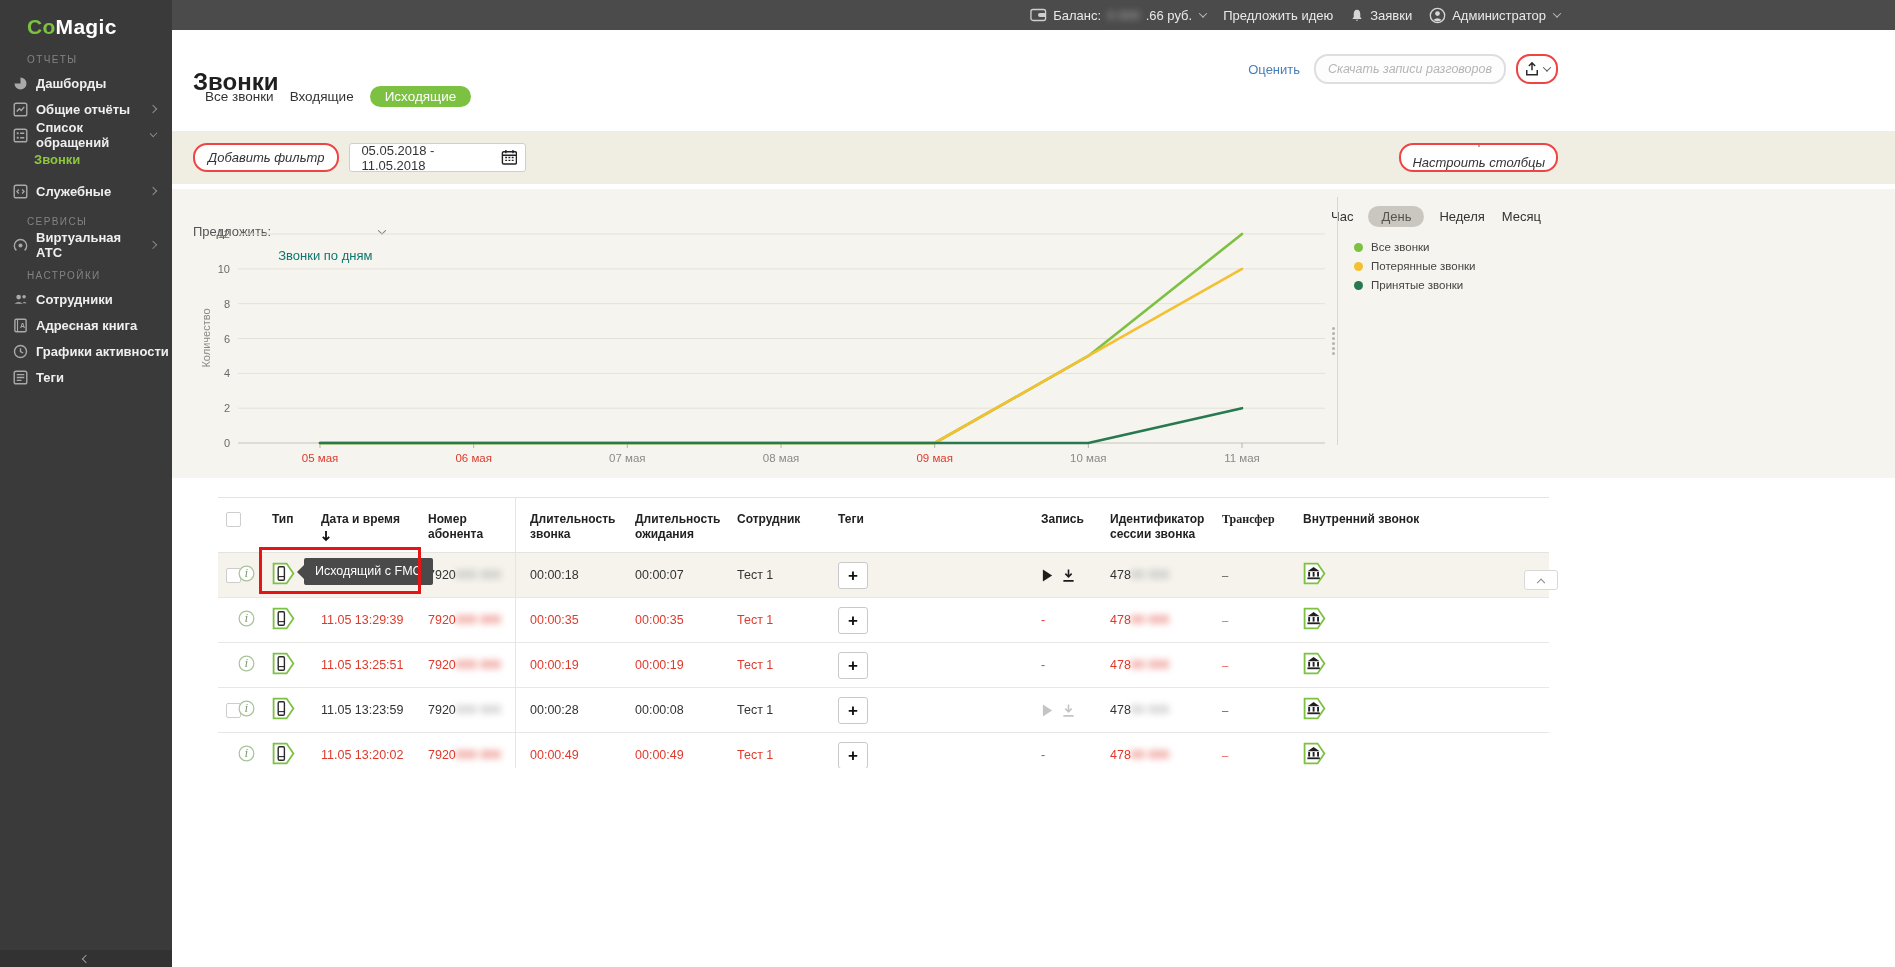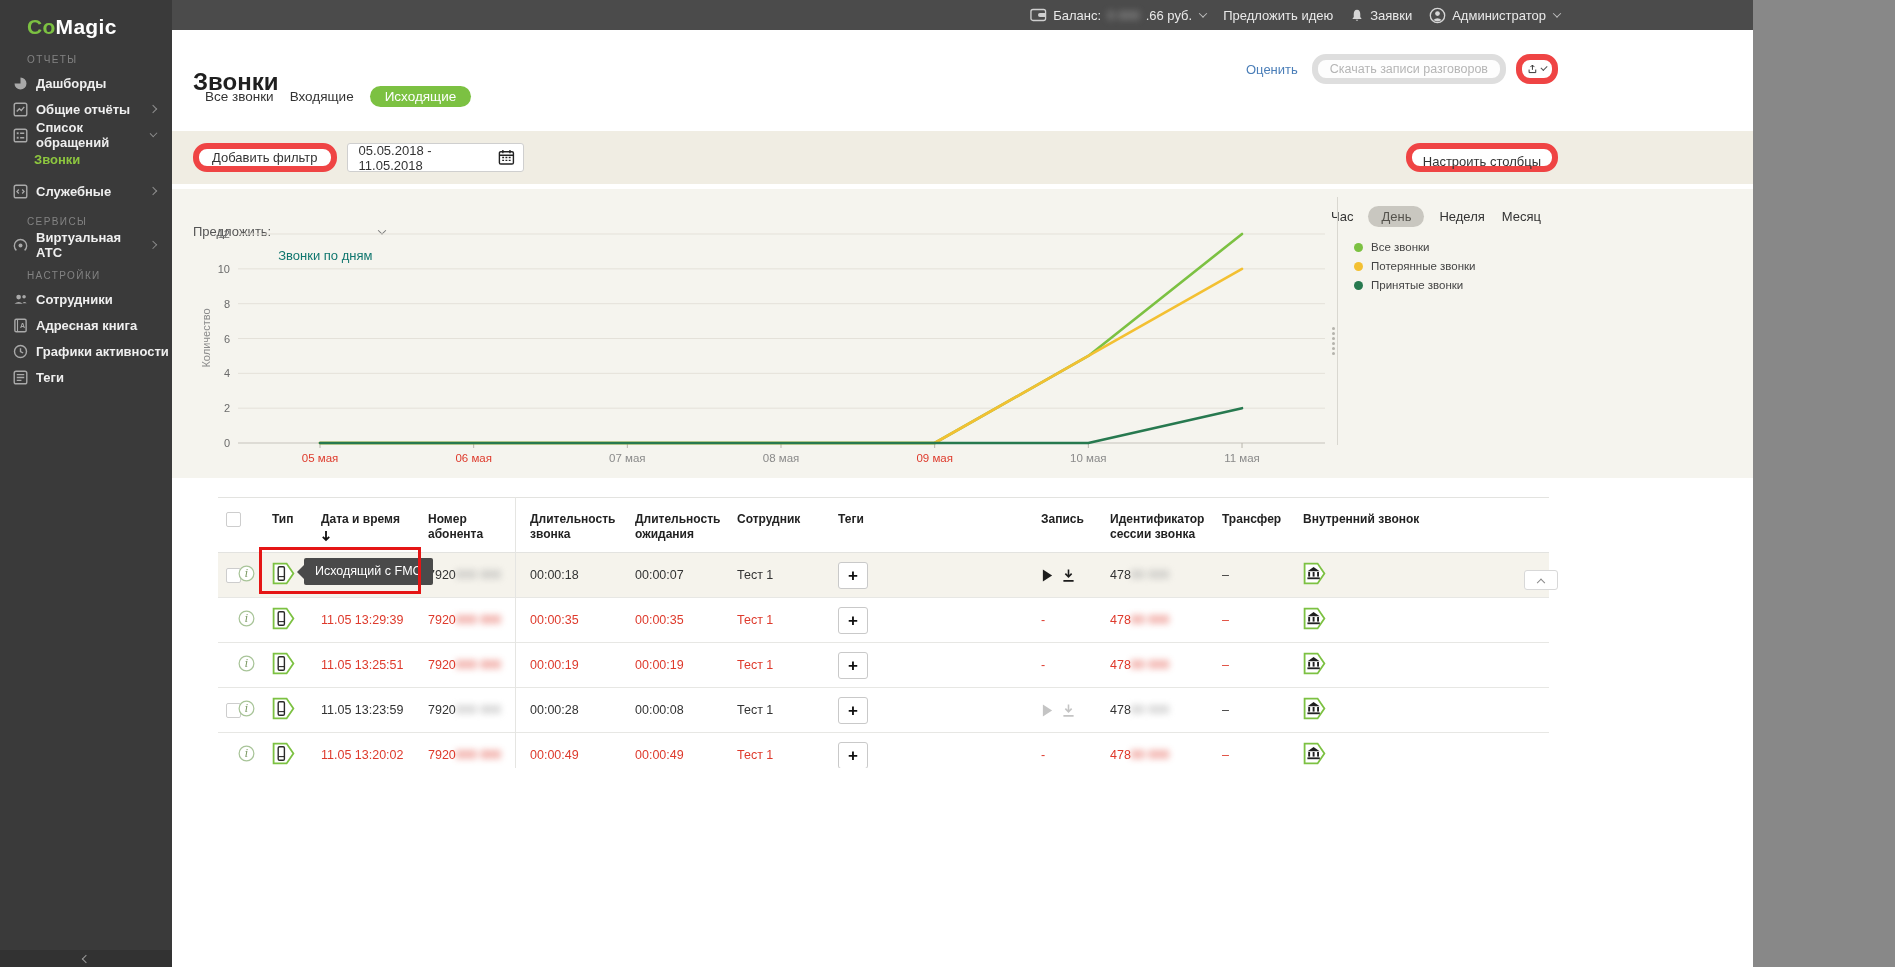--- a/index.html
+++ b/index.html
@@ -1,17 +1,17 @@
 <!DOCTYPE html>
 <html><head>
 <meta charset="utf-8">
 <style>
   html,body{margin:0;padding:0;background:#888;}
   *{box-sizing:border-box;}
-  .app{position:relative;width:1753px;height:967px;background:#fff;overflow:hidden;
+  .app{position:relative;width:1895px;height:967px;background:#fff;overflow:hidden;
        font-family:"Liberation Sans","DejaVu Sans",sans-serif;color:#333;
        --accent:#7cc142; --red:#de3a2c;}
   
   .chev{display:inline-block;width:6px;height:6px;border-right:1.5px solid currentColor;border-bottom:1.5px solid currentColor;}
   .chev.down{transform:rotate(45deg) translate(-1px,-1px);}
   .chev.right{transform:rotate(-45deg);}
   .chev.left{transform:rotate(135deg);}
   .chev.up{transform:rotate(-135deg) translate(-2px,-2px);}
   
   .sidebar{position:absolute;left:0;top:0;width:172px;height:967px;background:#3a3a3a;z-index:3;}
@@ -32,21 +32,21 @@
   .masked{filter:blur(3px);}
   .tb-masked{color:#a9a9a9;}
   
   .main{position:absolute;left:172px;top:30px;width:1723px;height:937px;background:#fff;}
   #page-title{position:absolute;left:21px;top:22px;font-size:24px;font-weight:bold;color:#1f1f1f;}
   #tabs{position:absolute;left:33px;top:56px;display:flex;gap:16px;align-items:center;font-size:13.5px;}
   .tab{cursor:pointer;color:#333;}
   .tab.active{background:var(--accent);color:#fff;border-radius:12px;padding:3px 15px;}
   .head-actions{position:absolute;top:24px;right:337px;height:30px;display:flex;align-items:center;gap:10px;}
   .rate-link{color:#4a7eb8;font-size:13px;cursor:pointer;margin-right:4px;}
-  .btn{background:#fff;border:6px solid #ef4444;border-radius:14px;font-size:12.5px;color:#333;display:inline-flex;align-items:center;justify-content:center;cursor:pointer;font-family:inherit;}
+  .btn{background:#fff;border:2px solid #ef4444;border-radius:14px;font-size:12.5px;color:#333;display:inline-flex;align-items:center;justify-content:center;cursor:pointer;font-family:inherit;font-style:italic;}
   .btn-download{height:30px;padding:0 12px;color:#b5b5b5;border-color:#dedede;background:#fdfdfd;}
   .btn-export{height:30px;width:42px;gap:5px;}
   .btn-export .chev{color:#555;}
   
   .filterbar{position:absolute;left:0;top:101px;width:1723px;height:53px;background:#f0ede3;}
   .fb-left{position:absolute;left:21px;top:12px;display:flex;gap:10px;}
   .btn-filter{height:29px;padding:0 13px;font-size:13px;}
   .date-field{height:29px;width:177px;background:#fff;border:1px solid #cfcfcf;border-radius:3px;display:flex;align-items:center;justify-content:space-between;padding:0 8px 0 11px;font-size:13px;cursor:pointer;}
   .btn-configure{position:absolute;right:337px;top:12px;height:29px;padding:0 11px;gap:8px;font-size:13px;flex-direction:column;}
   
@@ -71,21 +71,21 @@
   
   .tablesec{position:absolute;left:46px;top:467px;width:1331px;height:271px;background:#fff;overflow:hidden;}
   .tgrid{display:grid;grid-template-columns:20px 27px 48px 110px 92px 113px 105px 100px 200px 70px 115px 60px 1fr;}
   .thead{height:56px;border-top:1px solid #e3e3e0;border-bottom:1px solid #e3e3e0;font-size:12px;font-weight:bold;color:#222;line-height:1.25;}
   .thead>div{padding-top:14px;}
   .trow{height:45px;border-bottom:1px solid #e7e7e4;align-items:center;font-size:12.5px;color:#333;cursor:pointer;}
   .trow.missed{color:var(--red);}
   .trow.hl{background:#f5f3ec;}
   .c0{padding-left:8px;} .c1{padding-left:0;} .c2{padding-left:7px;} .c3{padding-left:8px;}
   .c4{padding-left:5px;} .c5{padding-left:15px;} .c6{padding-left:7px;} .c7{padding-left:4px;}
-  .c8{padding-left:5px;} .c9{padding-left:8px;} .c10{padding-left:7px;} .c11{padding-left:4px;} .c12{padding-left:25px;}
+  .c8{padding-left:5px;} .c9{padding-left:8px;} .c10{padding-left:7px;} .c11{padding-left:4px;font-family:Liberation Serif, serif;} .c12{padding-left:25px;}
   .cb{width:15px;height:15px;border:1px solid #cdcdcd;border-radius:2px;background:#fff;cursor:pointer;}
   .thead .cb{margin-top:0;}
   .icon17{width:17px;height:17px;display:inline-flex;cursor:pointer;}
   .icon17 svg{width:17px;height:17px;}
   .badge23{width:23px;height:23px;display:inline-flex;cursor:pointer;}
   .badge23 svg{width:23px;height:23px;}
   .plusbtn{width:30px;height:27px;border:1px solid #c9c9c9;border-radius:3px;background:#fff;font-size:17px;font-weight:bold;color:#111;text-align:center;line-height:25px;cursor:pointer;}
   .rec{display:flex;align-items:center;gap:8px;}
   .rec .ricon{width:13px;height:15px;display:inline-flex;color:#1d1d1d;cursor:pointer;}
   .rec .ricon svg{width:13px;height:15px;}

